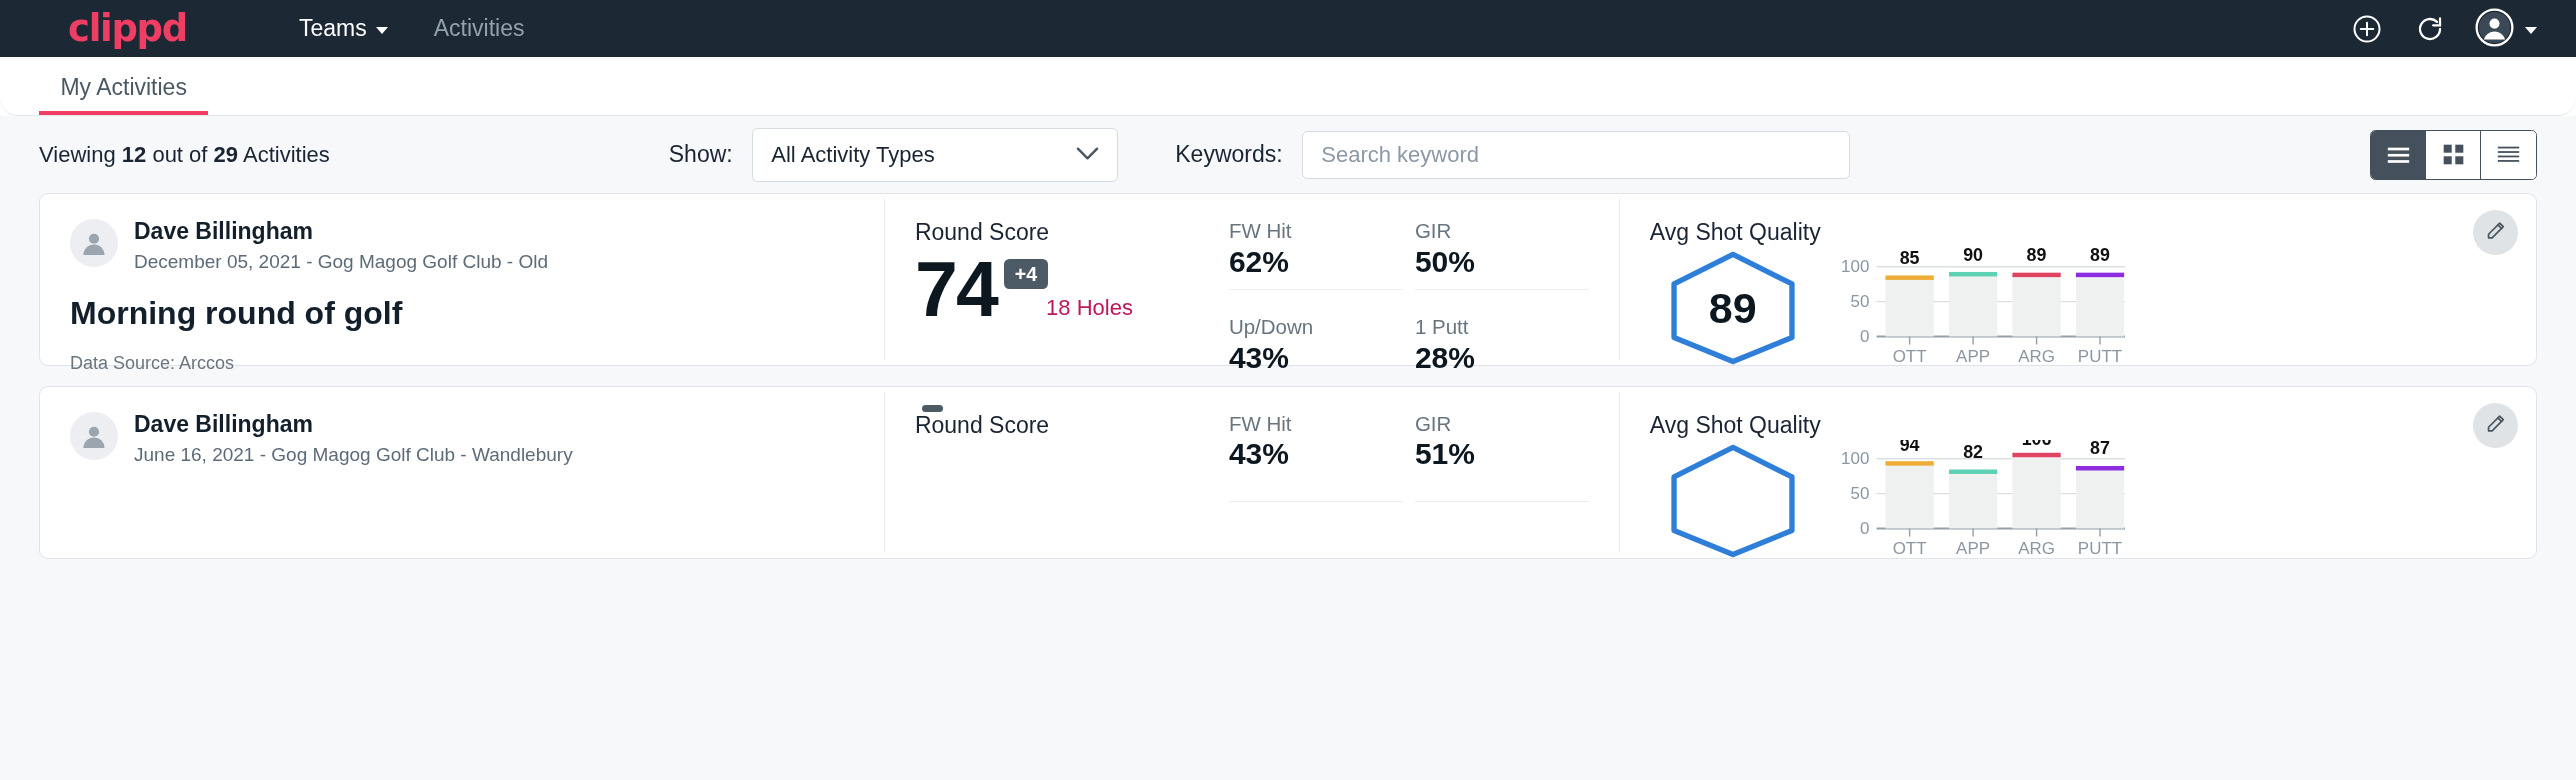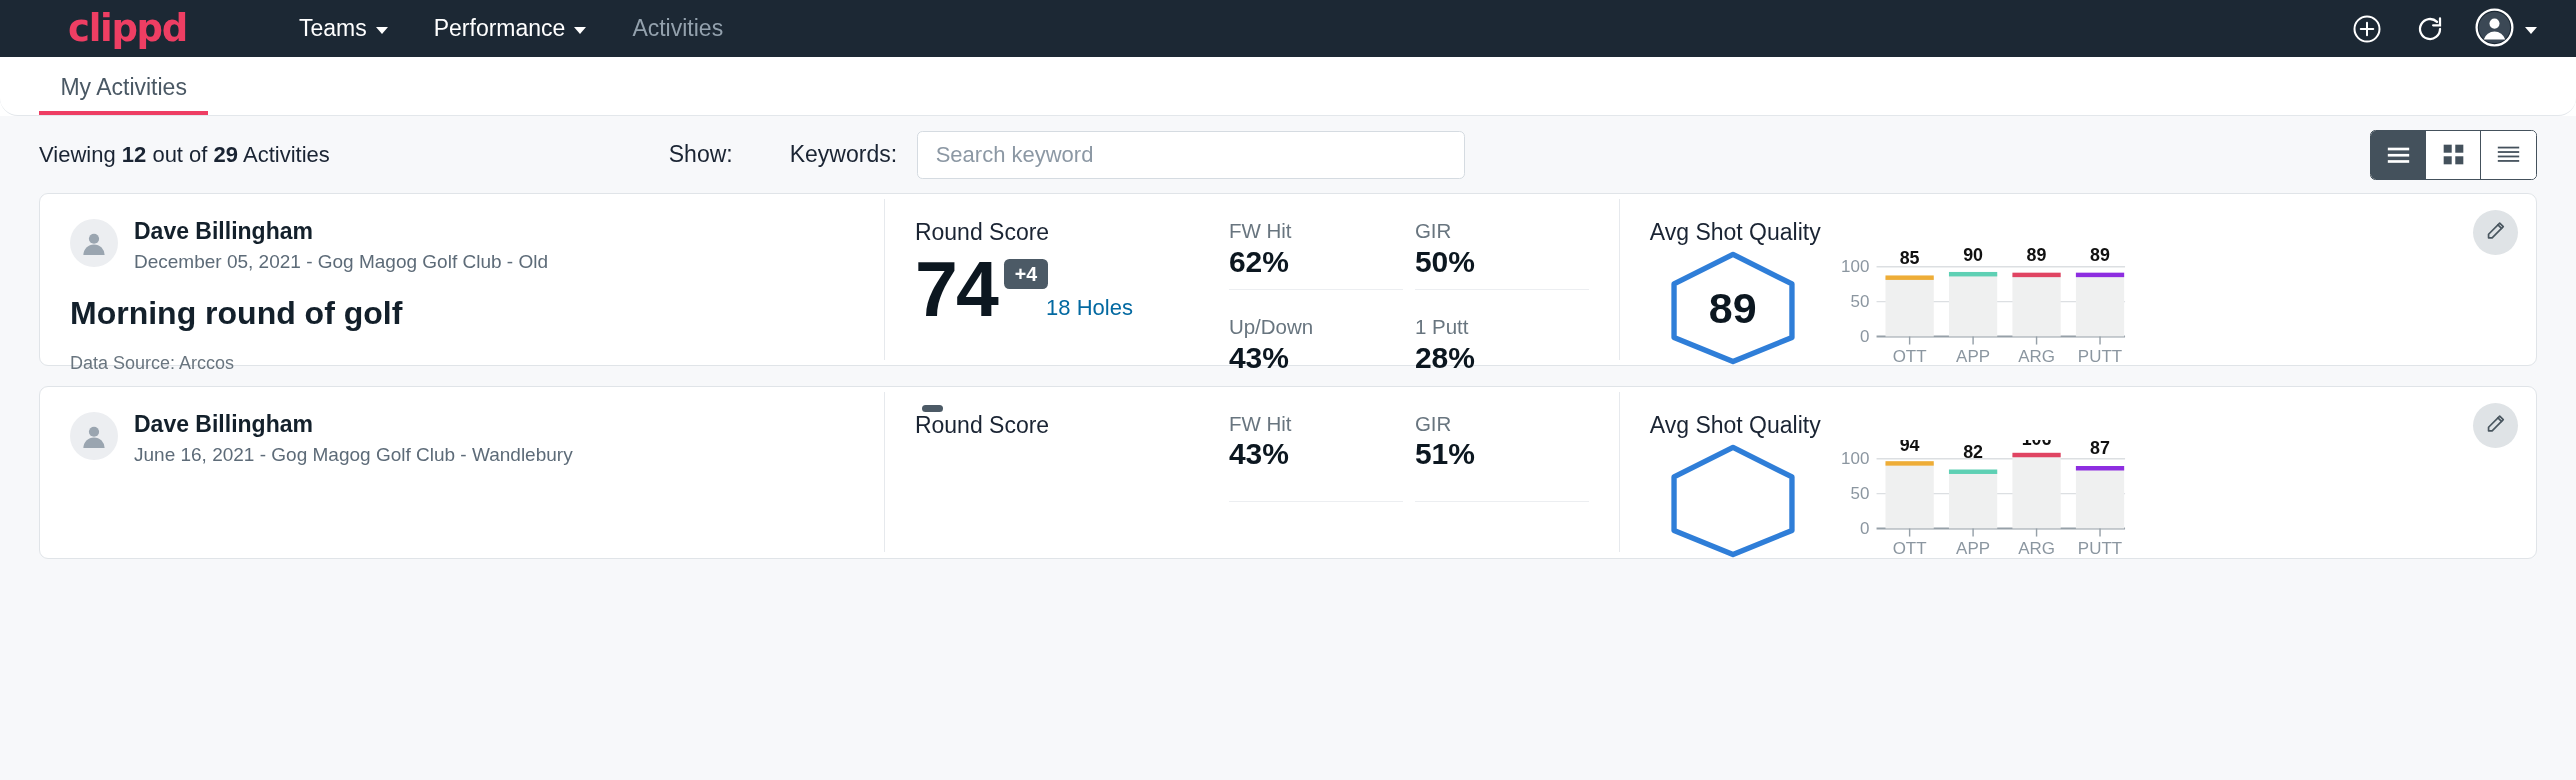--- a/index.html
+++ b/index.html
@@ -201,21 +201,21 @@
     position: relative;
   }
   .score-badge {
     display: inline-block;
     background: #4c5a66; color: #fff;
     font-size: 19.6px; font-weight: 700;
     border-radius: 5.4px;
     padding: 3.6px 10.7px;
     position: relative; top: -39px; left: 7.1px;
   }
-  .holes { font-size: 22px; color: #0369a1; margin-left: 5.4px; position: relative; top: -7.1px; }
+  .holes { font-size: 22px; color: #be185d; margin-left: 5.4px; position: relative; top: -7.1px; }
 
   .col-stats {
     width: 420px;
     padding: 25px 30px 25px 30px;
     display: grid;
     grid-template-columns: 1fr 1fr;
     grid-template-rows: auto auto;
     column-gap: 14.3px;
     gap: 12px;
   }
@@ -253,24 +253,20 @@
 </style>
 </head>
 <body>
 
 <div class="topbar">
   <div class="logo">clippd</div>
 
   <div class="nav-items">
     <div class="nav-item">
       <span>Teams</span>
-      <span class="chev"></span>
-    </div>
-    <div class="nav-item">
-      <span>Performance</span>
       <span class="chev"></span>
     </div>
     <div class="nav-item muted">
       <span>Activities</span>
     </div>
   </div>
 
   <div class="topbar-right">
     <div class="icon-btn">
       <svg width="30" height="30" viewBox="0 0 24 24" fill="none" stroke="#ffffff" stroke-width="1.6">
@@ -308,20 +304,28 @@
   <div class="viewing">
     <span>Viewing</span>
     <b>12</b>
     <span>out of</span>
     <b>29</b>
     <span>Activities</span>
   </div>
 
   <div class="show-group">
     <span class="label-txt">Show:</span>
+    <div class="select-box">
+      <span class="select-value">All Activity Types</span>
+      <span class="select-arrow">
+        <svg width="23" height="14.3" viewBox="0 0 24 14" fill="none" stroke="#4a5864" stroke-width="2.6" stroke-linecap="round" stroke-linejoin="round">
+            <path d="M2 2l10 10L22 2"></path>
+          </svg>
+      </span>
+    </div>
   </div>
 
   <div class="kw-group">
     <span class="label-txt">Keywords:</span>
     <input class="kw-input" type="text" placeholder="Search keyword" style="">
   </div>
 
   <div class="view-toggles">
     <div class="vt active">
       <svg width="27" height="19.6" viewBox="0 0 30 22">

